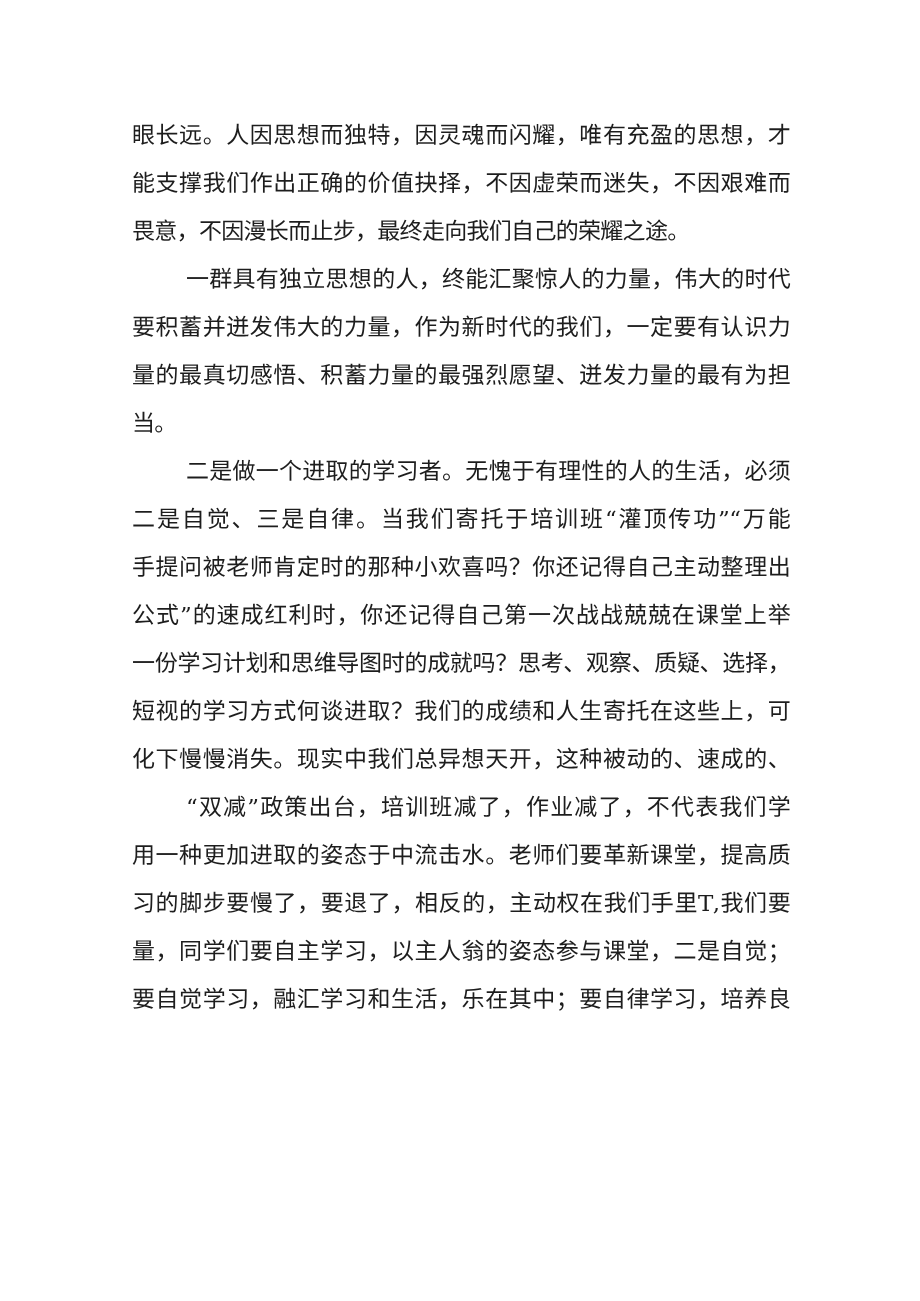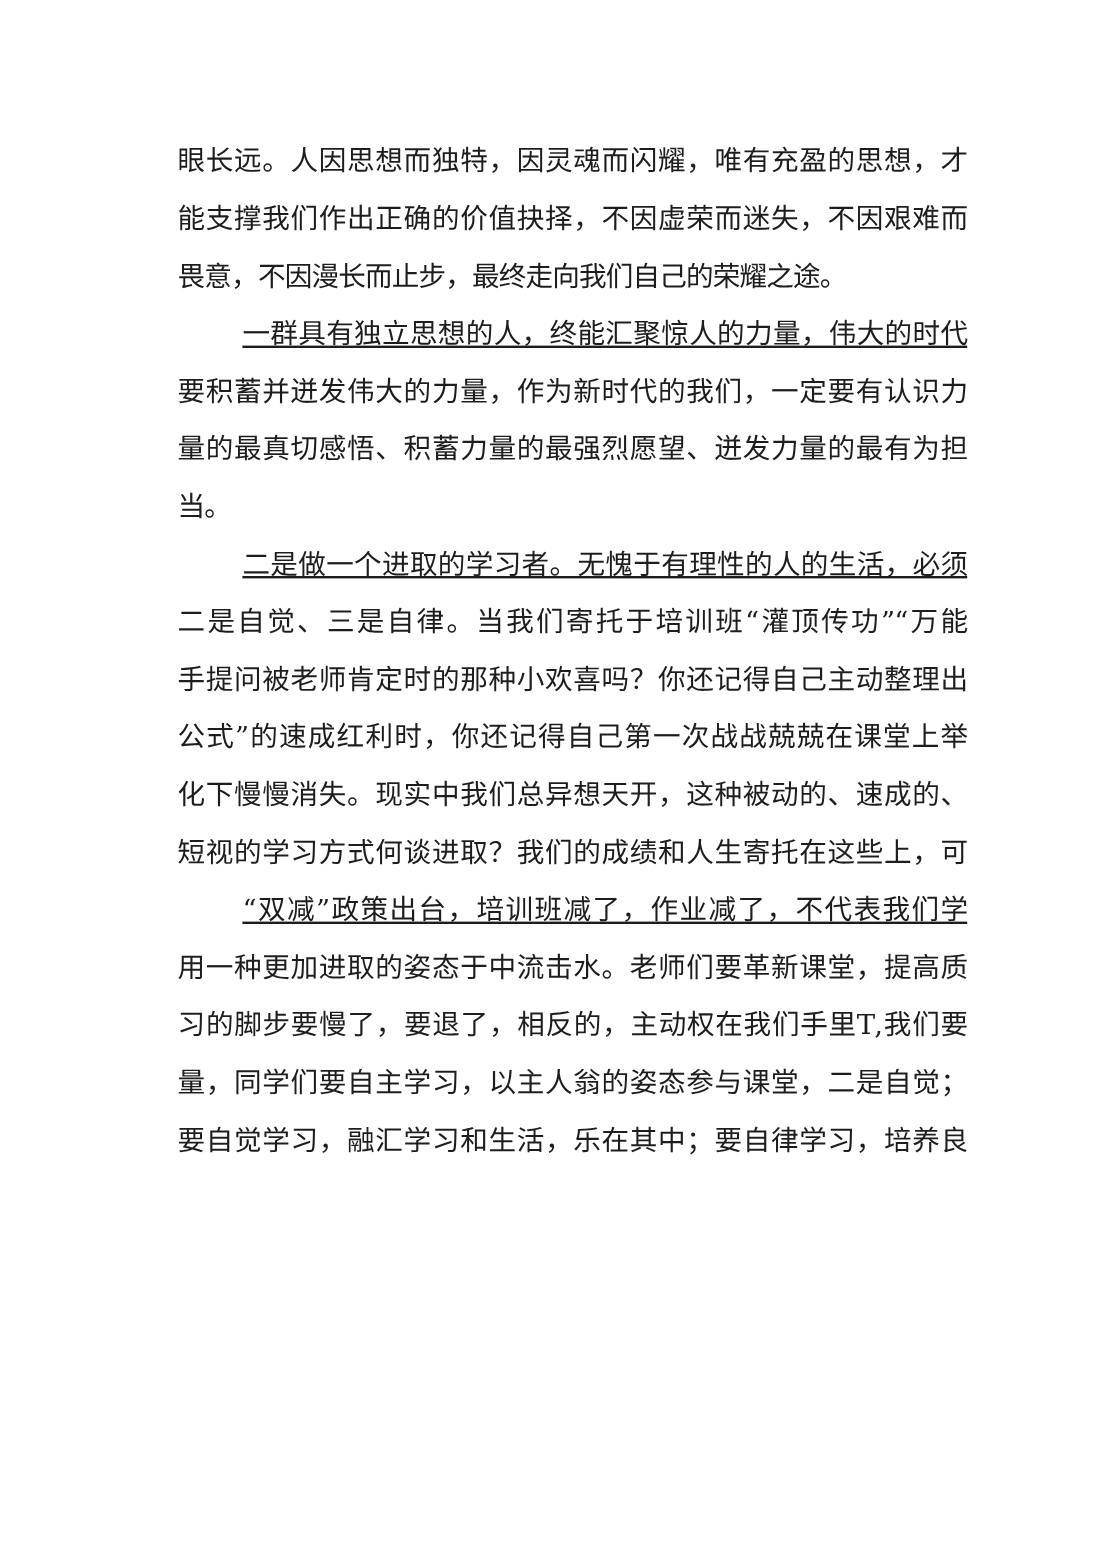--- a/index.html
+++ b/index.html
@@ -8,21 +8,21 @@
     background: #ffffff;
   }
   body {
     width: 920px;
     height: 1301px;
     position: relative;
     overflow: hidden;
   }
   .page {
     position: absolute;
-    left: 16px;
+    left: 0;
     top: 0;
     width: 866px;
     height: 1301px;
     background: #ffffff;
   }
   .text-column {
     position: absolute;
     left: 132px;
     top: 111px;
     width: 658px;
@@ -40,40 +40,40 @@
     word-break: break-all;
     white-space: normal;
     font-kerning: none;
   }
   .line.short {
     text-align: right;
     text-align-last: left;
   }
   .line.indent {
     text-indent: 54px;
-    text-decoration: underline;
   }
 </style>
 </head>
 <body>
 
 <div class="page">
   <div class="text-column">
       <div class="line">眼长远。人因思想而独特，因灵魂而闪耀，唯有充盈的思想，才</div>
       <div class="line">能支撑我们作出正确的价值抉择，不因虚荣而迷失，不因艰难而</div>
       <div class="line short">畏意，不因漫长而止步，最终走向我们自己的荣耀之途。</div>
       <div class="line indent">一群具有独立思想的人，终能汇聚惊人的力量，伟大的时代</div>
       <div class="line">要积蓄并迸发伟大的力量，作为新时代的我们，一定要有认识力</div>
       <div class="line">量的最真切感悟、积蓄力量的最强烈愿望、迸发力量的最有为担</div>
       <div class="line short">当。</div>
       <div class="line indent">二是做一个进取的学习者。无愧于有理性的人的生活，必须</div>
       <div class="line">二是自觉、三是自律。当我们寄托于培训班“灌顶传功”“万能</div>
       <div class="line">手提问被老师肯定时的那种小欢喜吗？你还记得自己主动整理出</div>
       <div class="line">公式”的速成红利时，你还记得自己第一次战战兢兢在课堂上举</div>
+      <div class="line">一份学习计划和思维导图时的成就吗？思考、观察、质疑、选择，</div>
+      <div class="line">短视的学习方式何谈进取？我们的成绩和人生寄托在这些上，可</div>
       <div class="line">化下慢慢消失。现实中我们总异想天开，这种被动的、速成的、</div>
-      <div class="line">短视的学习方式何谈进取？我们的成绩和人生寄托在这些上，可</div>
       <div class="line indent">“双减”政策出台，培训班减了，作业减了，不代表我们学</div>
       <div class="line">用一种更加进取的姿态于中流击水。老师们要革新课堂，提高质</div>
       <div class="line">习的脚步要慢了，要退了，相反的，主动权在我们手里T,我们要</div>
       <div class="line">量，同学们要自主学习，以主人翁的姿态参与课堂，二是自觉；</div>
       <div class="line">要自觉学习，融汇学习和生活，乐在其中；要自律学习，培养良</div>
     </div>
 </div>
 
 </body></html>

